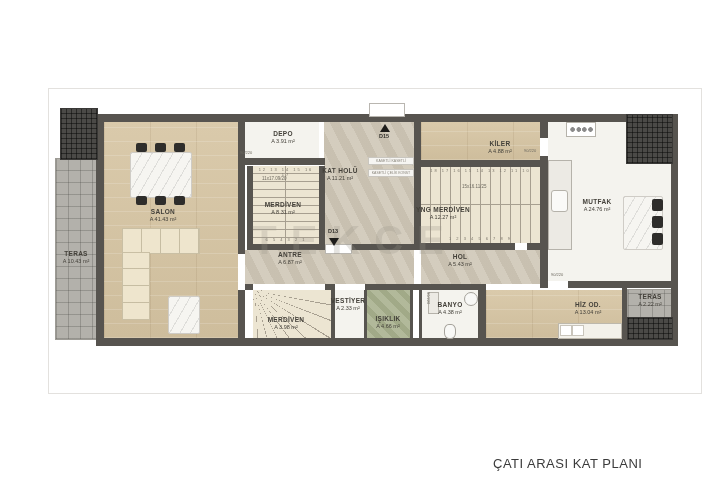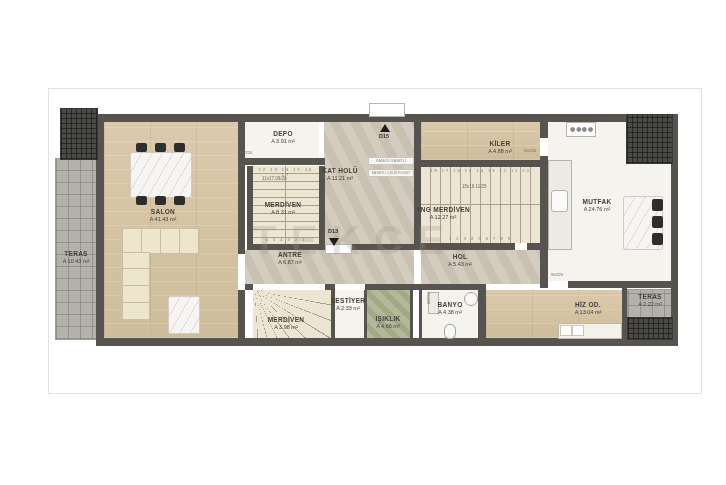--- a/index.html
+++ b/index.html
@@ -233,14 +233,15 @@
   <div class="tiny" style="left:431px;top:292px;transform:rotate(90deg);transform-origin:left top;">90/220</div>
   <div class="note" style="left:262px;top:176px;">11x17.09/20</div>
   <div class="note" style="left:462px;top:184px;">15x16.11/25</div>
   <div class="steps" style="left:253px;top:167px;width:66px;">12 13 14 15 16 17</div>
   <div class="steps" style="left:253px;top:237px;width:66px;">6 5 4 3 2 1</div>
   <div class="steps" style="left:421px;top:168px;width:119px;">18 17 16 15 14 13 12 11 10</div>
   <div class="steps" style="left:421px;top:236px;width:119px;">1 2 3 4 5 6 7 8 9</div>
   <div class="strip" style="left:368px;top:157px;width:44px;height:6px;">KASETLİ KASETLİ</div>
   <div class="strip" style="left:368px;top:169px;width:44px;height:6px;">KASETLİ ÇELİK KONST</div>
 
+  <div class="footer">ÇATI ARASI KAT PLANI</div>
 
 </div>
 
 </body></html>

